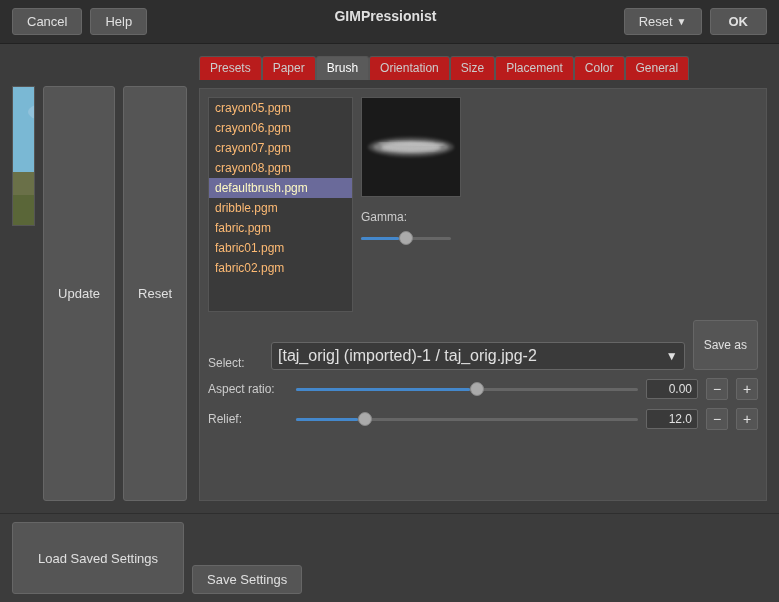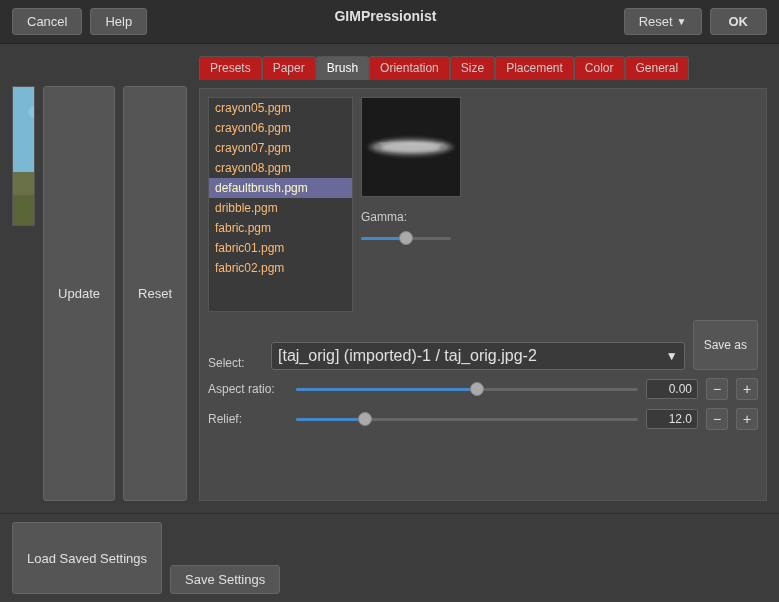--- a/index.html
+++ b/index.html
@@ -311,21 +311,21 @@
     }
     
     .footer {
       padding: 8px 12px;
       display: flex;
       gap: 8px;
       justify-content: flex-start;
       border-top: 1px solid #2e2e2e;
     }
     .btn-load {
-      padding: 6px 14px;
+      padding: 6px 25px;
     }
     .btn-save-settings {
       padding: 6px 14px;
       background: #555;
       margin-top: 43px;
     }
     
     .brush-list-container {
       scrollbar-width: thin;
       scrollbar-color: #666 #333;

